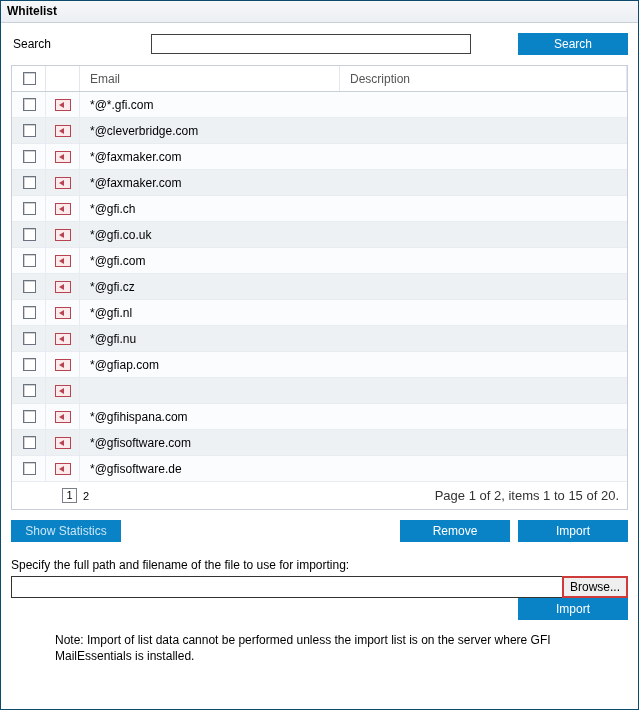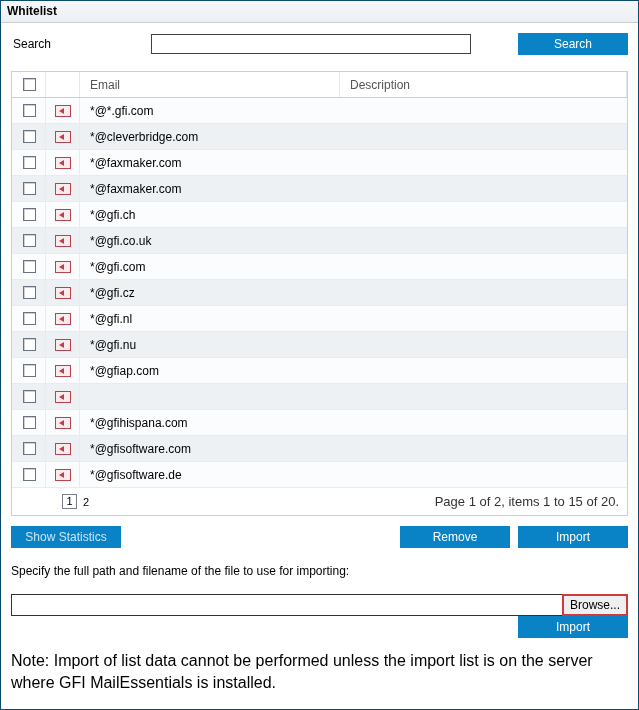--- a/index.html
+++ b/index.html
@@ -23,21 +23,21 @@
     border-bottom: 1px solid #c9cfd8;
     padding: 3px 6px 4px 6px;
     font-weight: bold;
     font-size: 12px;
   }
   .content { padding: 10px 10px 6px 10px; flex: 1; display:flex; flex-direction:column; }
   .search-row {
     display: flex;
     align-items: center;
     gap: 10px;
-    margin-bottom: 16px;
+    margin-bottom: 10px;
   }
   .search-label { width: 60px; padding-left:2px; }
   .search-input-wrap {
     flex: 0 0 auto;
     margin-left: 70px;
   }
   .search-input {
     width: 320px;
     height: 20px;
     border: 1px solid #404040;
@@ -134,21 +134,21 @@
   }
   .page-num { font-size:11px; }
   .pager-right { margin-left:auto; font-size:13px; color:#333; }
   .action-row {
     display:flex;
     gap:8px;
     margin-top:10px;
     align-items:center;
   }
   .import-section { margin-top:16px; }
-  .import-label { margin-bottom:16px; }
+  .import-label { margin-bottom:4px; }
   .import-row {
     display:flex;
     width:100%;
   }
   .import-path {
     flex:1;
     height:22px;
     border:1px solid #333;
     padding:1px 3px;
     font-family:inherit;
@@ -161,21 +161,21 @@
     background:#efefef;
     font-family:inherit;
     font-size:12px;
     cursor:pointer;
     margin-left:-1px;
   }
   .import-btn-row {
     display:flex;
   }
   .import-btn-row .btn { margin-left:auto; }
-  .note { margin-top:12px; font-size:16px; line-height:1.35; }
+  .note { margin-top:12px; font-size:12px; line-height:1.35;margin-left:44px; }
 </style>
 </head>
 <body>
 
 <div class="window">
   <div class="titlebar">Whitelist</div>
 
   <div class="content">
 
     <div class="search-row">

